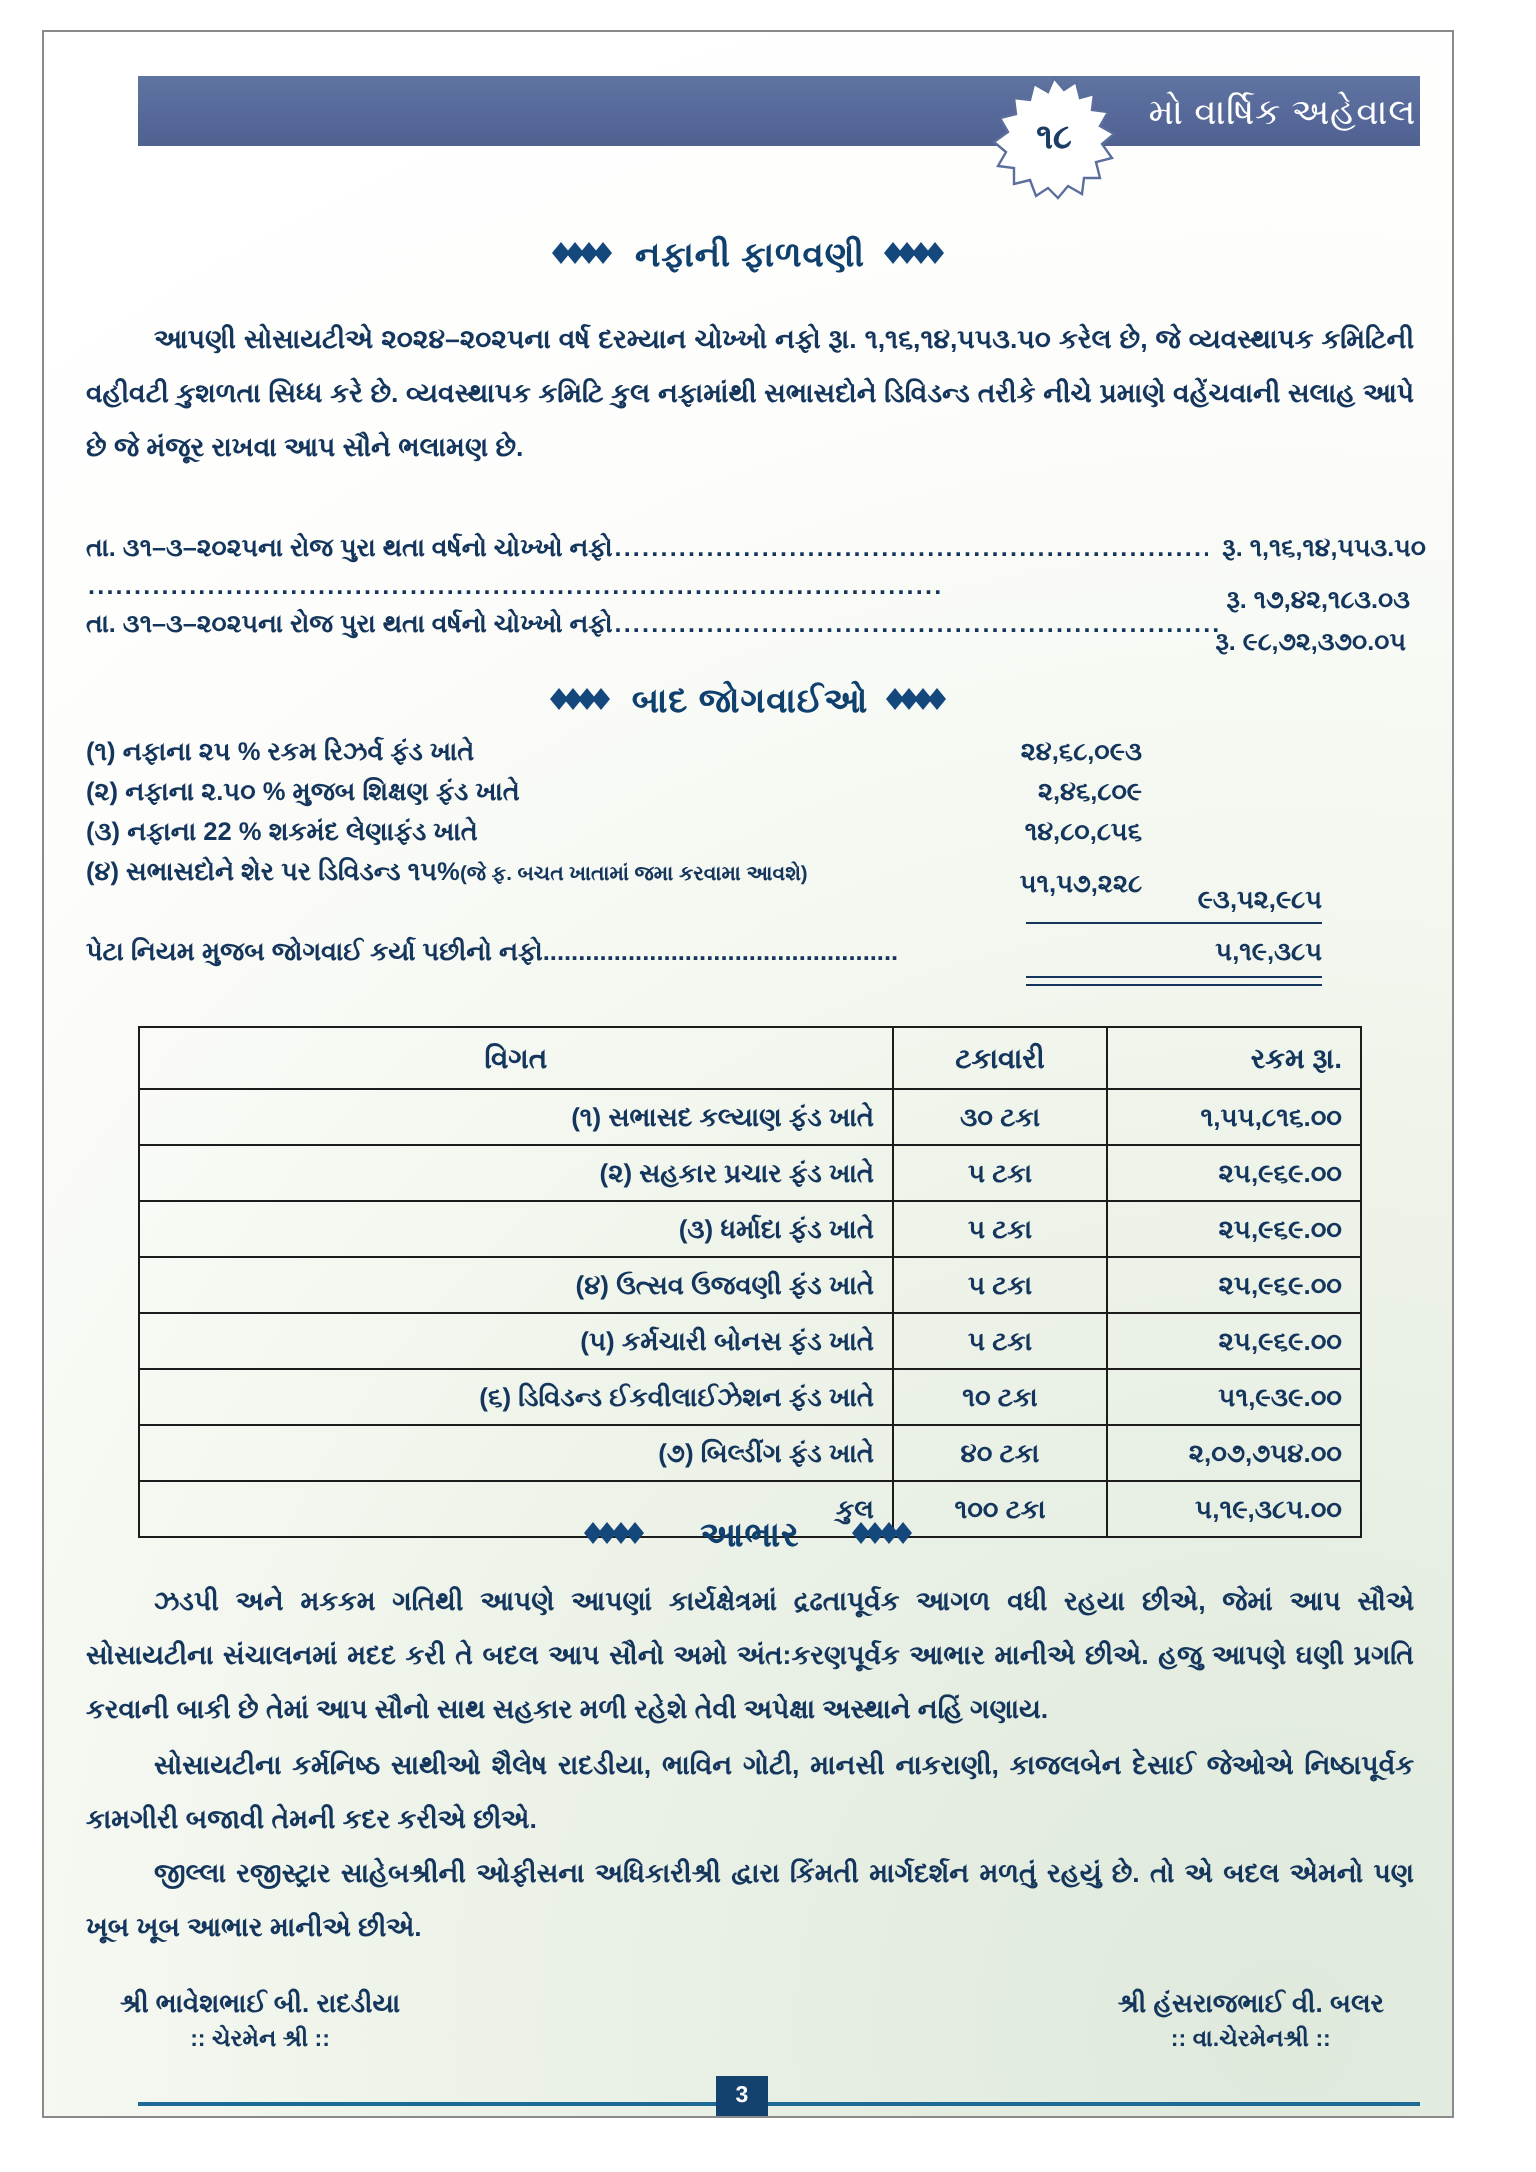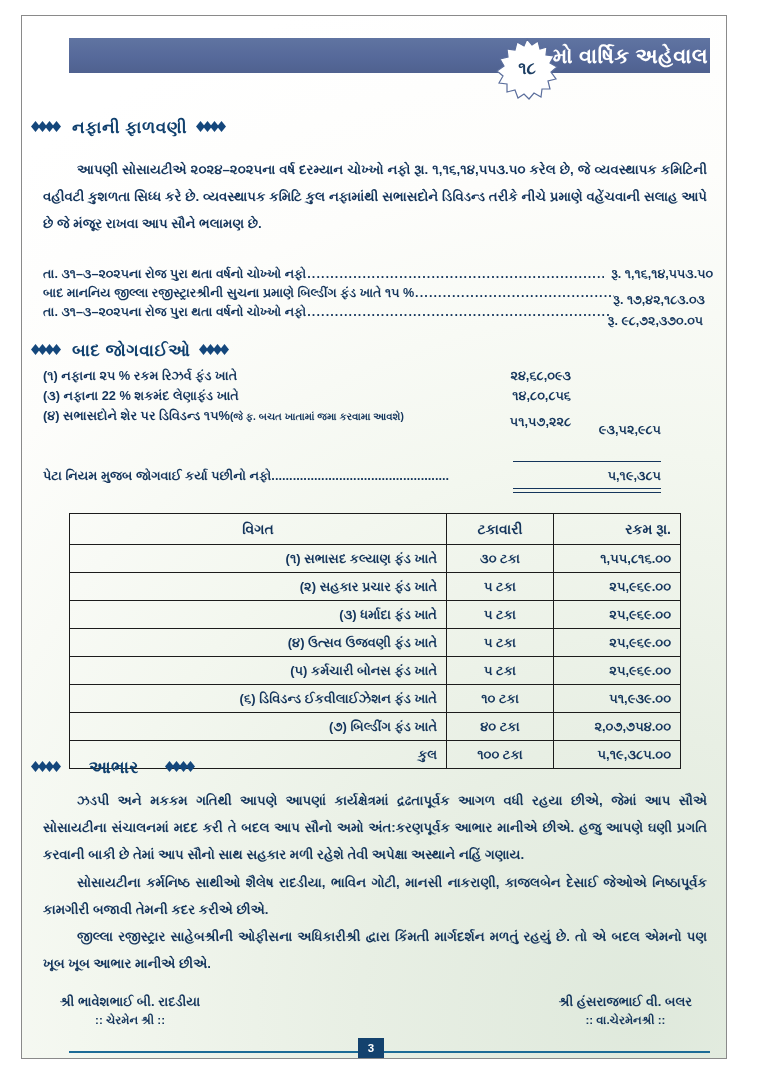--- a/index.html
+++ b/index.html
@@ -39,22 +39,22 @@
     background: #5b6e9c;
     background: linear-gradient(180deg, #6074a1 0%, #56699a 55%, #4f618f 100%);
   }
   .header-title {
     position: absolute;
     right: 18px;
     top: 25px;
     height: 30px;
     line-height: 30px;
     color: #ffffff;
-    font-size: 21px;
-    font-weight: bold;
+    font-size: 18px;
+    font-weight: normal;
     letter-spacing: 0.3px;
     white-space: nowrap;
     z-index: 4;
   }
   .badge-wrap {
     position: absolute;
     left: 474px;
     top: 22px;
     width: 62px;
     height: 62px;
@@ -69,20 +69,21 @@
     display: flex;
     align-items: center;
     justify-content: center;
     color: #1b3d63;
     font-size: 17px;
     font-weight: bold;
     padding-top: 0;
     box-sizing: border-box;
   }
   .sec-title {
+    text-align: center;
     color: #10406e;
     font-size: 17px;
     font-weight: bold;
     letter-spacing: 0.5px;
   }
   .sec-title .dia {
     display: inline-block;
     vertical-align: middle;
     margin: 0 9px;
     position: relative;
@@ -243,21 +244,20 @@
 
   <div class="leader-block" style="position:absolute; left:21px; top:249px; width:664px;">
 
     <div class="leader-row">
       <span class="lbl">તા. ૩૧–૩–૨૦૨૫ના રોજ પુરા થતા વર્ષનો ચોખ્ખો નફો</span>
       <span class="dots">.............................................................................................</span>
       <span class="amt amt-r1">રૂ. ૧,૧૬,૧૪,૫૫૩.૫૦</span>
     </div>
 
     <div class="leader-row">
-      <span class="lbl">બાદ માનનિય જીલ્લા રજીસ્ટ્રારશ્રીની સુચના પ્રમાણે બિલ્ડીંગ ફંડ ખાતે ૧૫ %</span>
       <span class="dots">.............................................................................................</span>
       <span class="amt amt-r2">રૂ. ૧૭,૪૨,૧૮૩.૦૩</span>
     </div>
 
     <div class="leader-row">
       <span class="lbl">તા. ૩૧–૩–૨૦૨૫ના રોજ પુરા થતા વર્ષનો ચોખ્ખો નફો</span>
       <span class="dots">.............................................................................................</span>
       <span class="amt amt-r3">રૂ. ૯૮,૭૨,૩૭૦.૦૫</span>
     </div>
   </div>
@@ -284,20 +284,24 @@
     </span>
   </div>
 
   <div class="prov-list" style="position:absolute; left:21px; top:350px; width:664px;">
 
     <div class="prov-row">
       <span class="pl">(૧) નફાના ૨૫ % રકમ રિઝર્વ ફંડ ખાતે</span>
       <span class="pv col1">૨૪,૬૮,૦૯૩</span>
     </div>
 
+    <div class="prov-row">
+      <span class="pl">(૨) નફાના ૨.૫૦ % મુજબ શિક્ષણ ફંડ ખાતે</span>
+      <span class="pv col1">૨,૪૬,૮૦૯</span>
+    </div>
 
     <div class="prov-row">
       <span class="pl">(૩) નફાના 22 % શકમંદ લેણાફંડ ખાતે</span>
       <span class="pv col1">૧૪,૮૦,૮૫૬</span>
     </div>
 
     <div class="prov-row" style="height:22px;">
       <span class="pl"><span>(૪) સભાસદોને શેર પર ડિવિડન્ડ ૧૫%</span><span class="small">(જે ફ. બચત ખાતામાં જમા કરવામા આવશે)</span></span>
       <span class="pv col1" style="top:6px;">૫૧,૫૭,૨૨૮</span>
       <span class="pv col2" style="top:14px;">૯૩,૫૨,૯૮૫</span>

